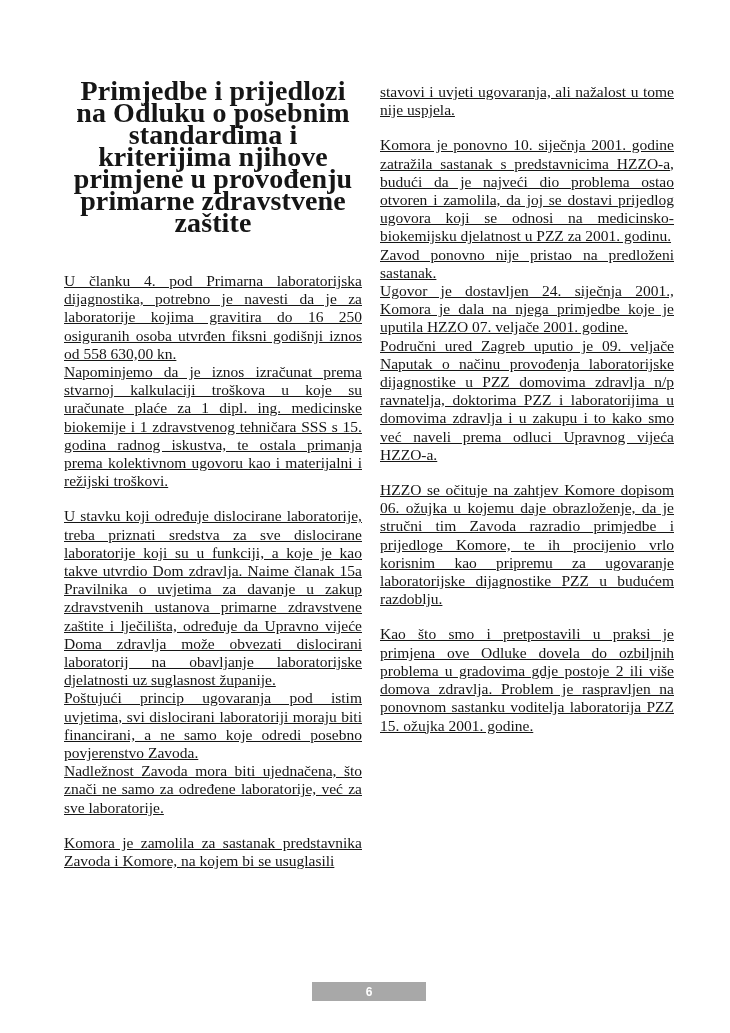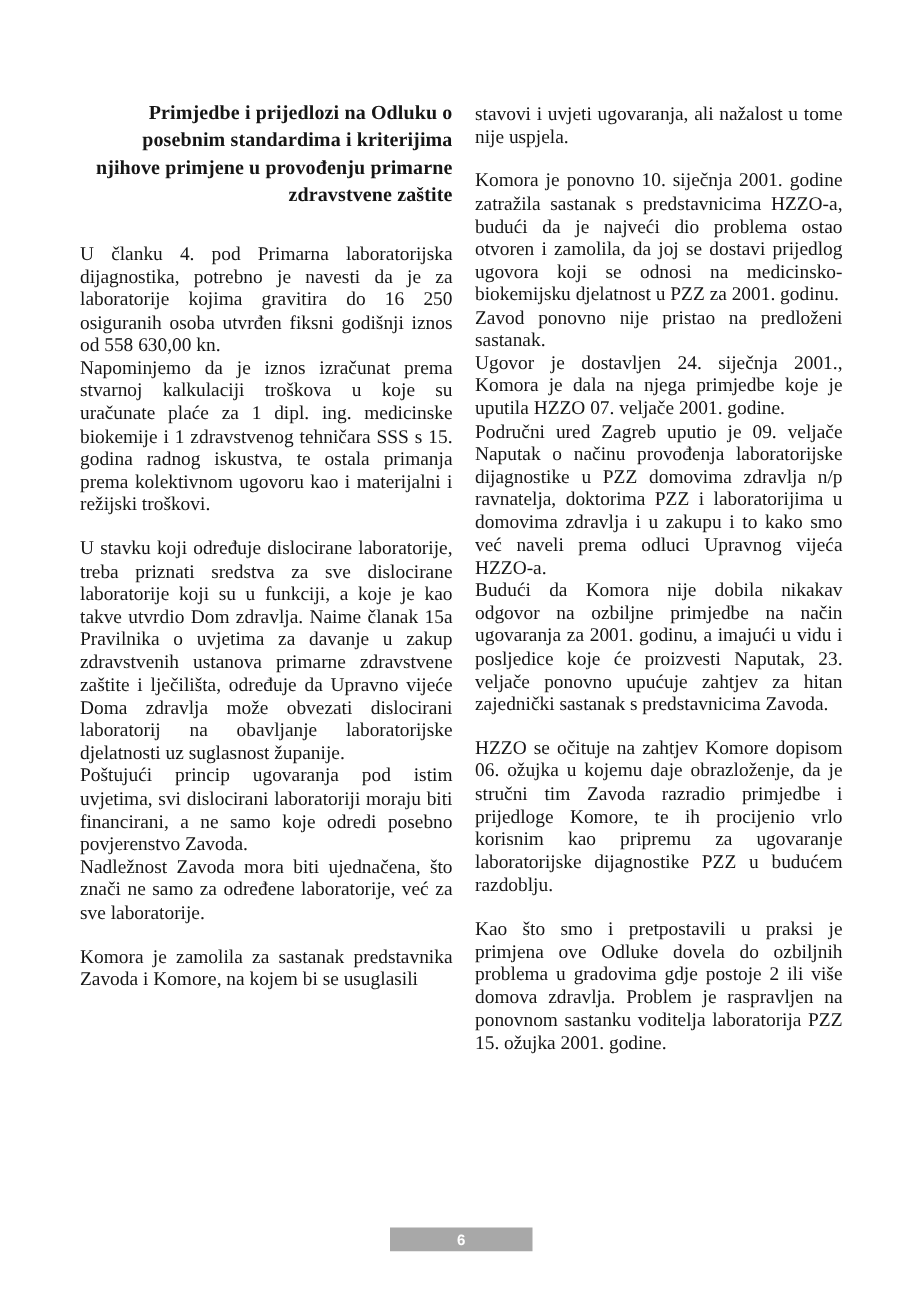--- a/index.html
+++ b/index.html
@@ -17,28 +17,28 @@
     color: var(--text-color, #161616);
   }
   .col {
     position: absolute;
     top: 80px;
   }
   .col-left  { left: 64px;  width: 298px; }
   .col-right { left: 380px; width: 294px; top: 83px; }
 
   .heading {
-    font-size: 16px;
+    font-size: 28px;
     line-height: 22px;
     font-weight: bold;
-    margin: 0 0 27px 0;
+    margin: 0 0 38px 0;
     letter-spacing: 0.1px;
-    text-align: right;
+    text-align: center;
   }
-  .group { margin: 0; }
+  .group { margin: 0; text-decoration: underline; }
   .group + .group { margin-top: 17px; }
   .para {
     margin: 0;
     font-size: 15.5px;
     line-height: 18.2px;
     text-align: justify;
     text-justify: inter-word;
   }
 
   .page-number-bar {
@@ -89,21 +89,20 @@
     <div class="group">
       <p class="para">stavovi i uvjeti ugovaranja, ali nažalost u tome nije uspjela.</p>
     </div>
 
 
     <div class="group">
       <p class="para">Komora je ponovno 10. siječnja 2001. godine zatražila sastanak s predstavnicima HZZO-a, budući da je najveći dio problema ostao otvoren i zamolila, da joj se dostavi prijedlog ugovora koji se odnosi na medicinsko-biokemijsku djelatnost u PZZ za 2001. godinu.</p>
       <p class="para">Zavod ponovno nije pristao na predloženi sastanak.</p>
       <p class="para">Ugovor je dostavljen 24. siječnja 2001., Komora je dala na njega primjedbe koje je uputila HZZO 07. veljače 2001. godine.</p>
       <p class="para">Područni ured Zagreb uputio je 09. veljače Naputak o načinu provođenja laboratorijske dijagnostike u PZZ domovima zdravlja n/p ravnatelja, doktorima PZZ i laboratorijima u domovima zdravlja i u zakupu i to kako smo već naveli prema odluci Upravnog vijeća HZZO-a.</p>
-      <p class="para">Budući da Komora nije dobila nikakav odgovor na ozbiljne primjedbe na način ugovaranja za 2001. godinu, a imajući u vidu i posljedice koje će proizvesti Naputak, 23. veljače ponovno upućuje zahtjev za hitan zajednički sastanak s predstavnicima Zavoda.</p>
     </div>
 
     <div class="group">
       <p class="para">HZZO se očituje na zahtjev Komore dopisom 06. ožujka u kojemu daje obrazloženje, da je stručni tim Zavoda razradio primjedbe i prijedloge Komore, te ih procijenio vrlo korisnim kao pripremu za ugovaranje laboratorijske dijagnostike PZZ u budućem razdoblju.</p>
     </div>
 
     <div class="group">
       <p class="para">Kao što smo i pretpostavili u praksi je primjena ove Odluke dovela do ozbiljnih problema u gradovima gdje postoje 2 ili više domova zdravlja. Problem je raspravljen na ponovnom sastanku voditelja laboratorija PZZ 15. ožujka 2001. godine.</p>
     </div>
   </div>

